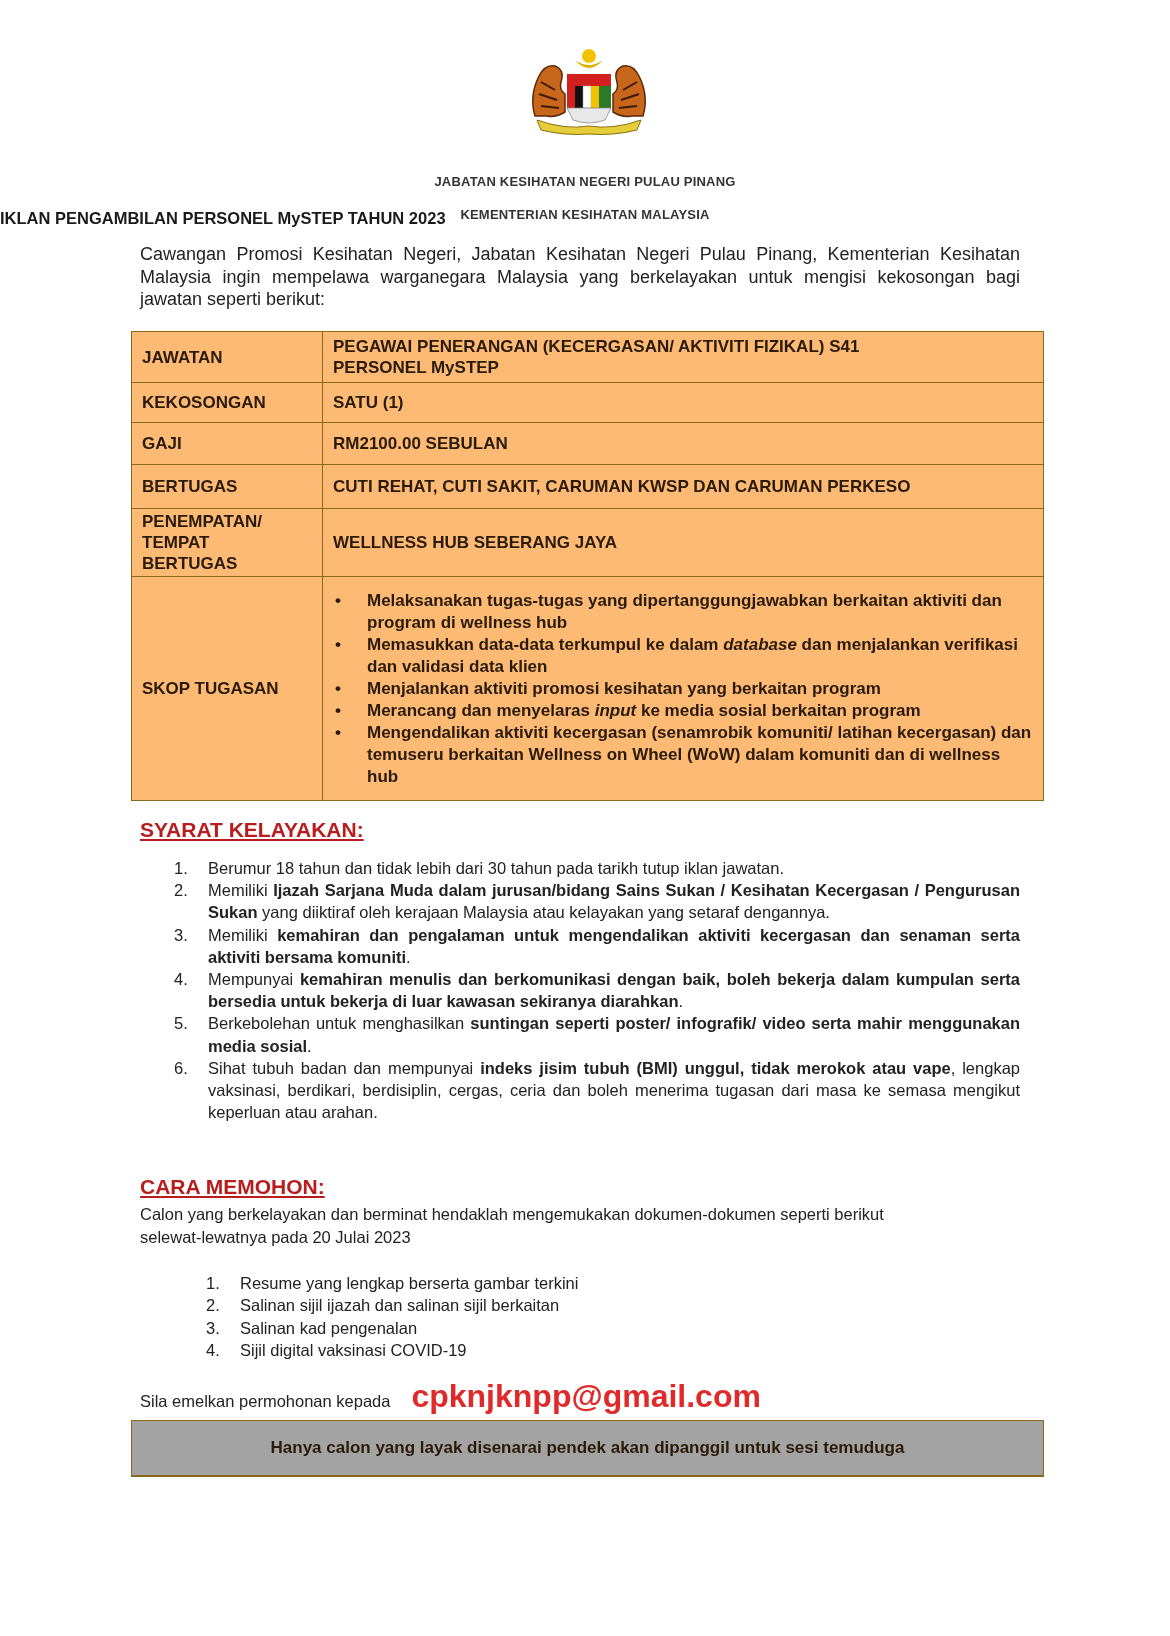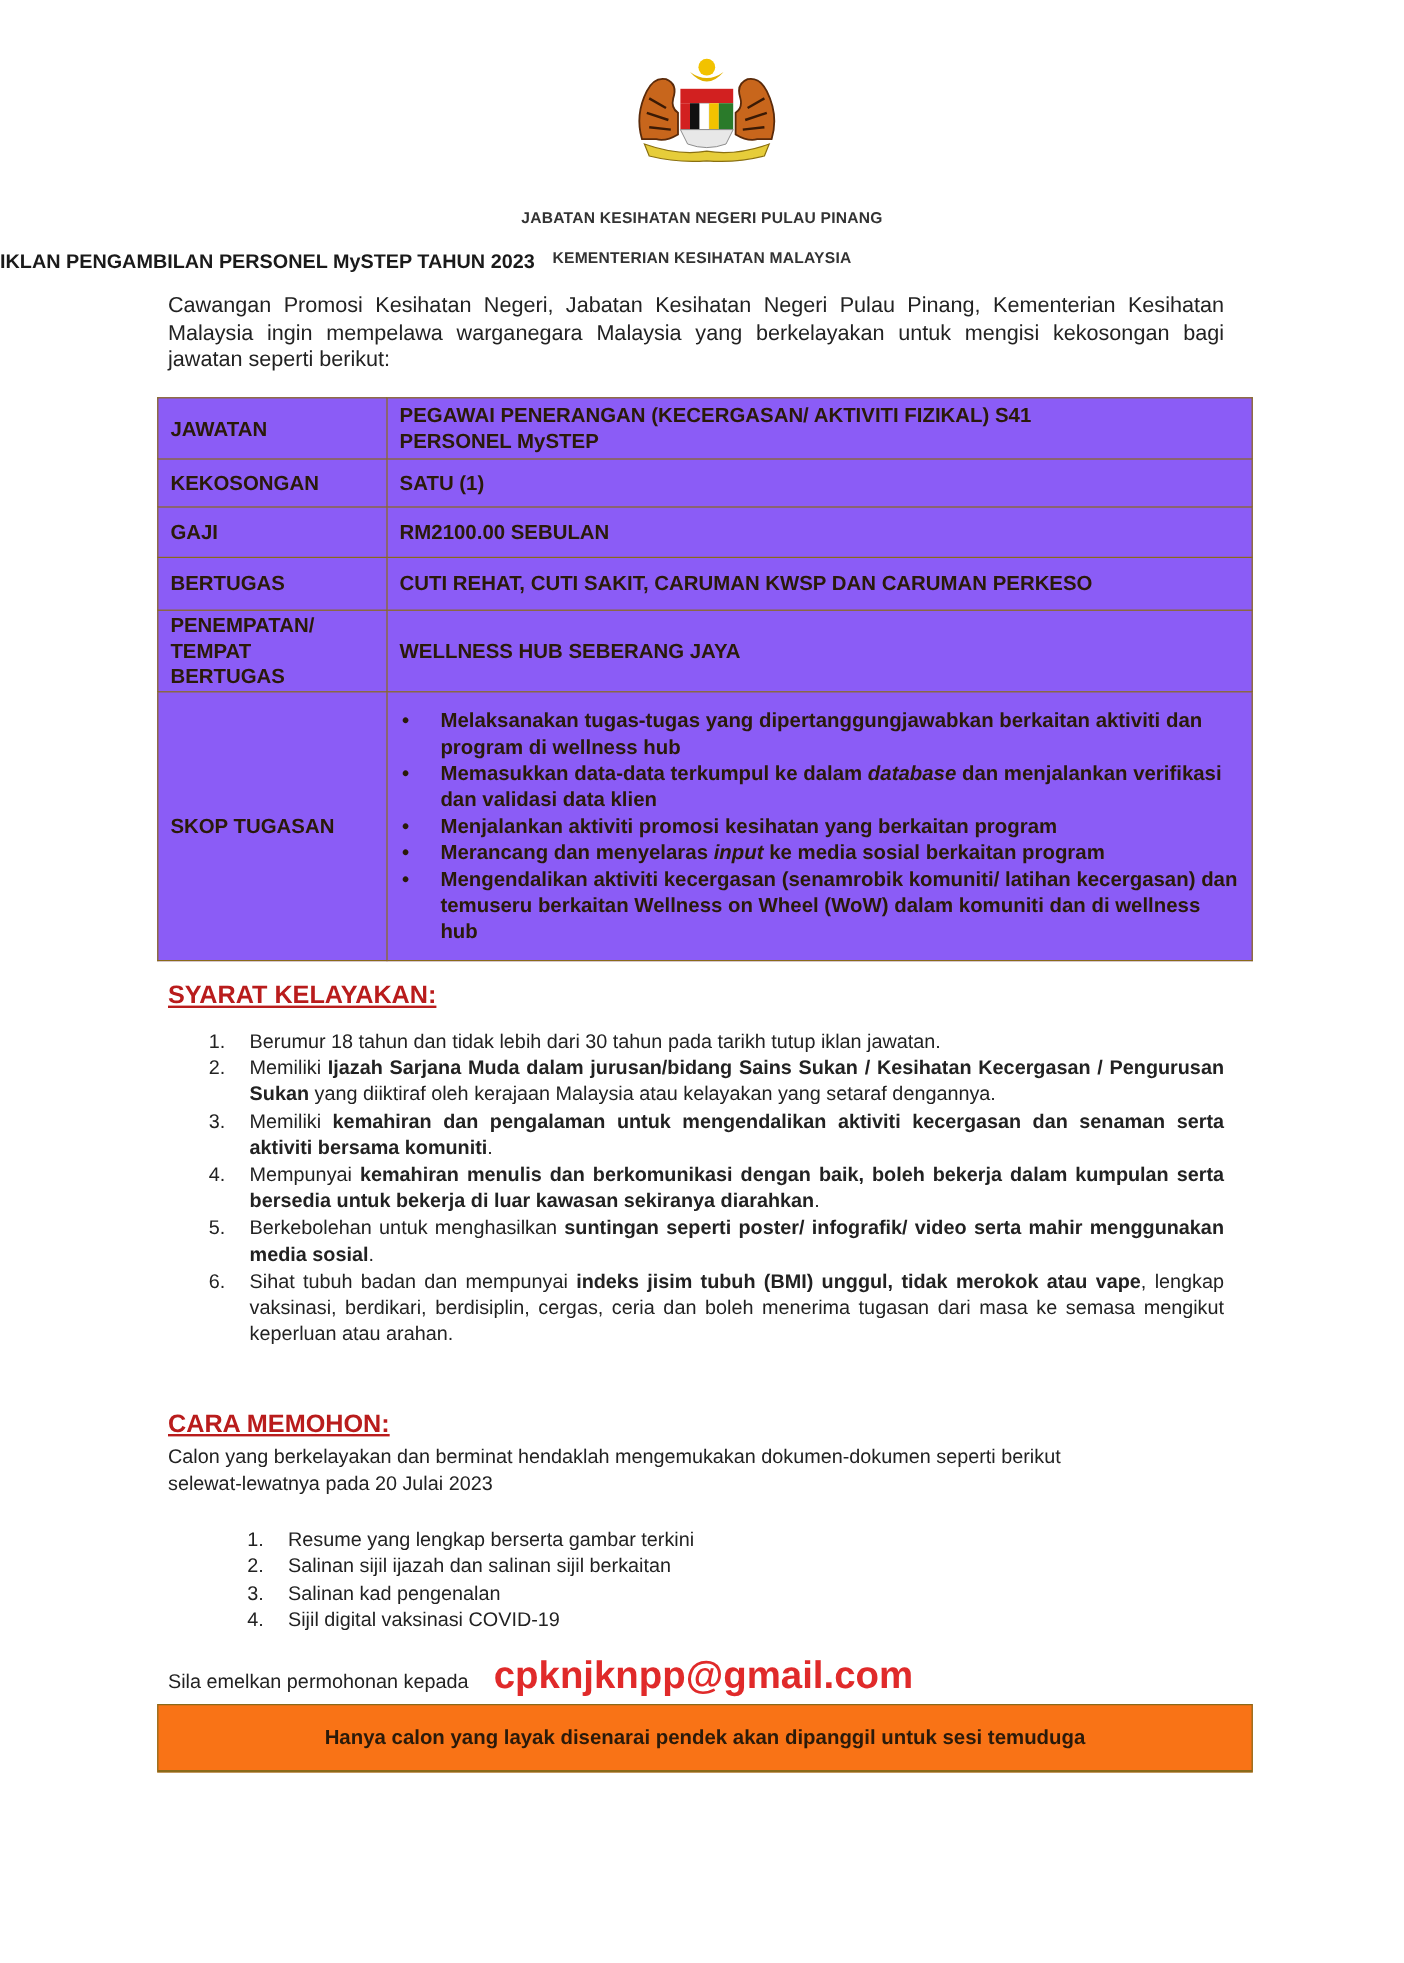--- a/index.html
+++ b/index.html
@@ -13,21 +13,21 @@
     .ministry.l1 { top: 162px; margin-top: 45px; }
     .ministry.l2 { top: 174px; }
 
     .title { position: absolute; left: 0; width: 1170px; top: 209px; text-align: left;
       font-weight: bold; font-size: 16.5px; color: #1a1a1a; }
 
     .intro { position: absolute; left: 140px; width: 880px; top: 243px;
       font-size: 18px; line-height: 22.5px; text-align: justify; color: #222; }
 
     table.info { position: absolute; left: 131px; top: 331px; width: 913px;
-      border-collapse: collapse; background: #8b5cf6; }
+      border-collapse: collapse; background: #fdba74; }
     table.info td { border: 1.5px solid #8a6a1a; font-weight: bold; font-size: 17px;
       color: #2a1a0a; vertical-align: middle; line-height: 21px; }
     table.info td.lbl { width: 191px; padding: 0 10px; }
     table.info td.val { padding: 0 10px; }
     tr.r1 td { height: 51px; }
     tr.r2 td { height: 40px; }
     tr.r3 td { height: 42px; }
     tr.r4 td { height: 44px; }
     tr.r5 td { height: 68px; }
     tr.r6 td { height: 224px; }
@@ -53,21 +53,21 @@
     ol.dok { position: absolute; left: 206px; top: 1272px; list-style: none;
       font-size: 16.5px; line-height: 22.3px; color: #222; }
     ol.dok li { position: relative; padding-left: 34px; }
     ol.dok li .num { position: absolute; left: 0; top: 0; }
 
     .email-line { position: absolute; left: 140px; top: 1378px; font-size: 16.5px; color: #222;
       display: flex; align-items: baseline; }
     .email-line .email { color: #e02a2a; font-weight: bold; font-size: 32px; margin-left: 21px; }
 
     .banner { position: absolute; left: 131px; top: 1420px; width: 913px; height: 57px;
-      background: #f97316; border: 1.5px solid #8a6a1a; border-bottom-width: 2.5px;
+      background: #a3a3a3; border: 1.5px solid #8a6a1a; border-bottom-width: 2.5px;
       display: flex; align-items: center; justify-content: center;
       font-weight: bold; font-size: 17px; color: #2a1a0a; }
   </style>
 </head>
 <body>
 
 <svg class="logo" viewBox="0 0 128 92">
 
   <circle cx="64" cy="10" r="7" fill="#f2c200"></circle>
   <path d="M50 14 Q64 30 78 14 Q64 24 50 14 Z" fill="#e0b000"></path>

